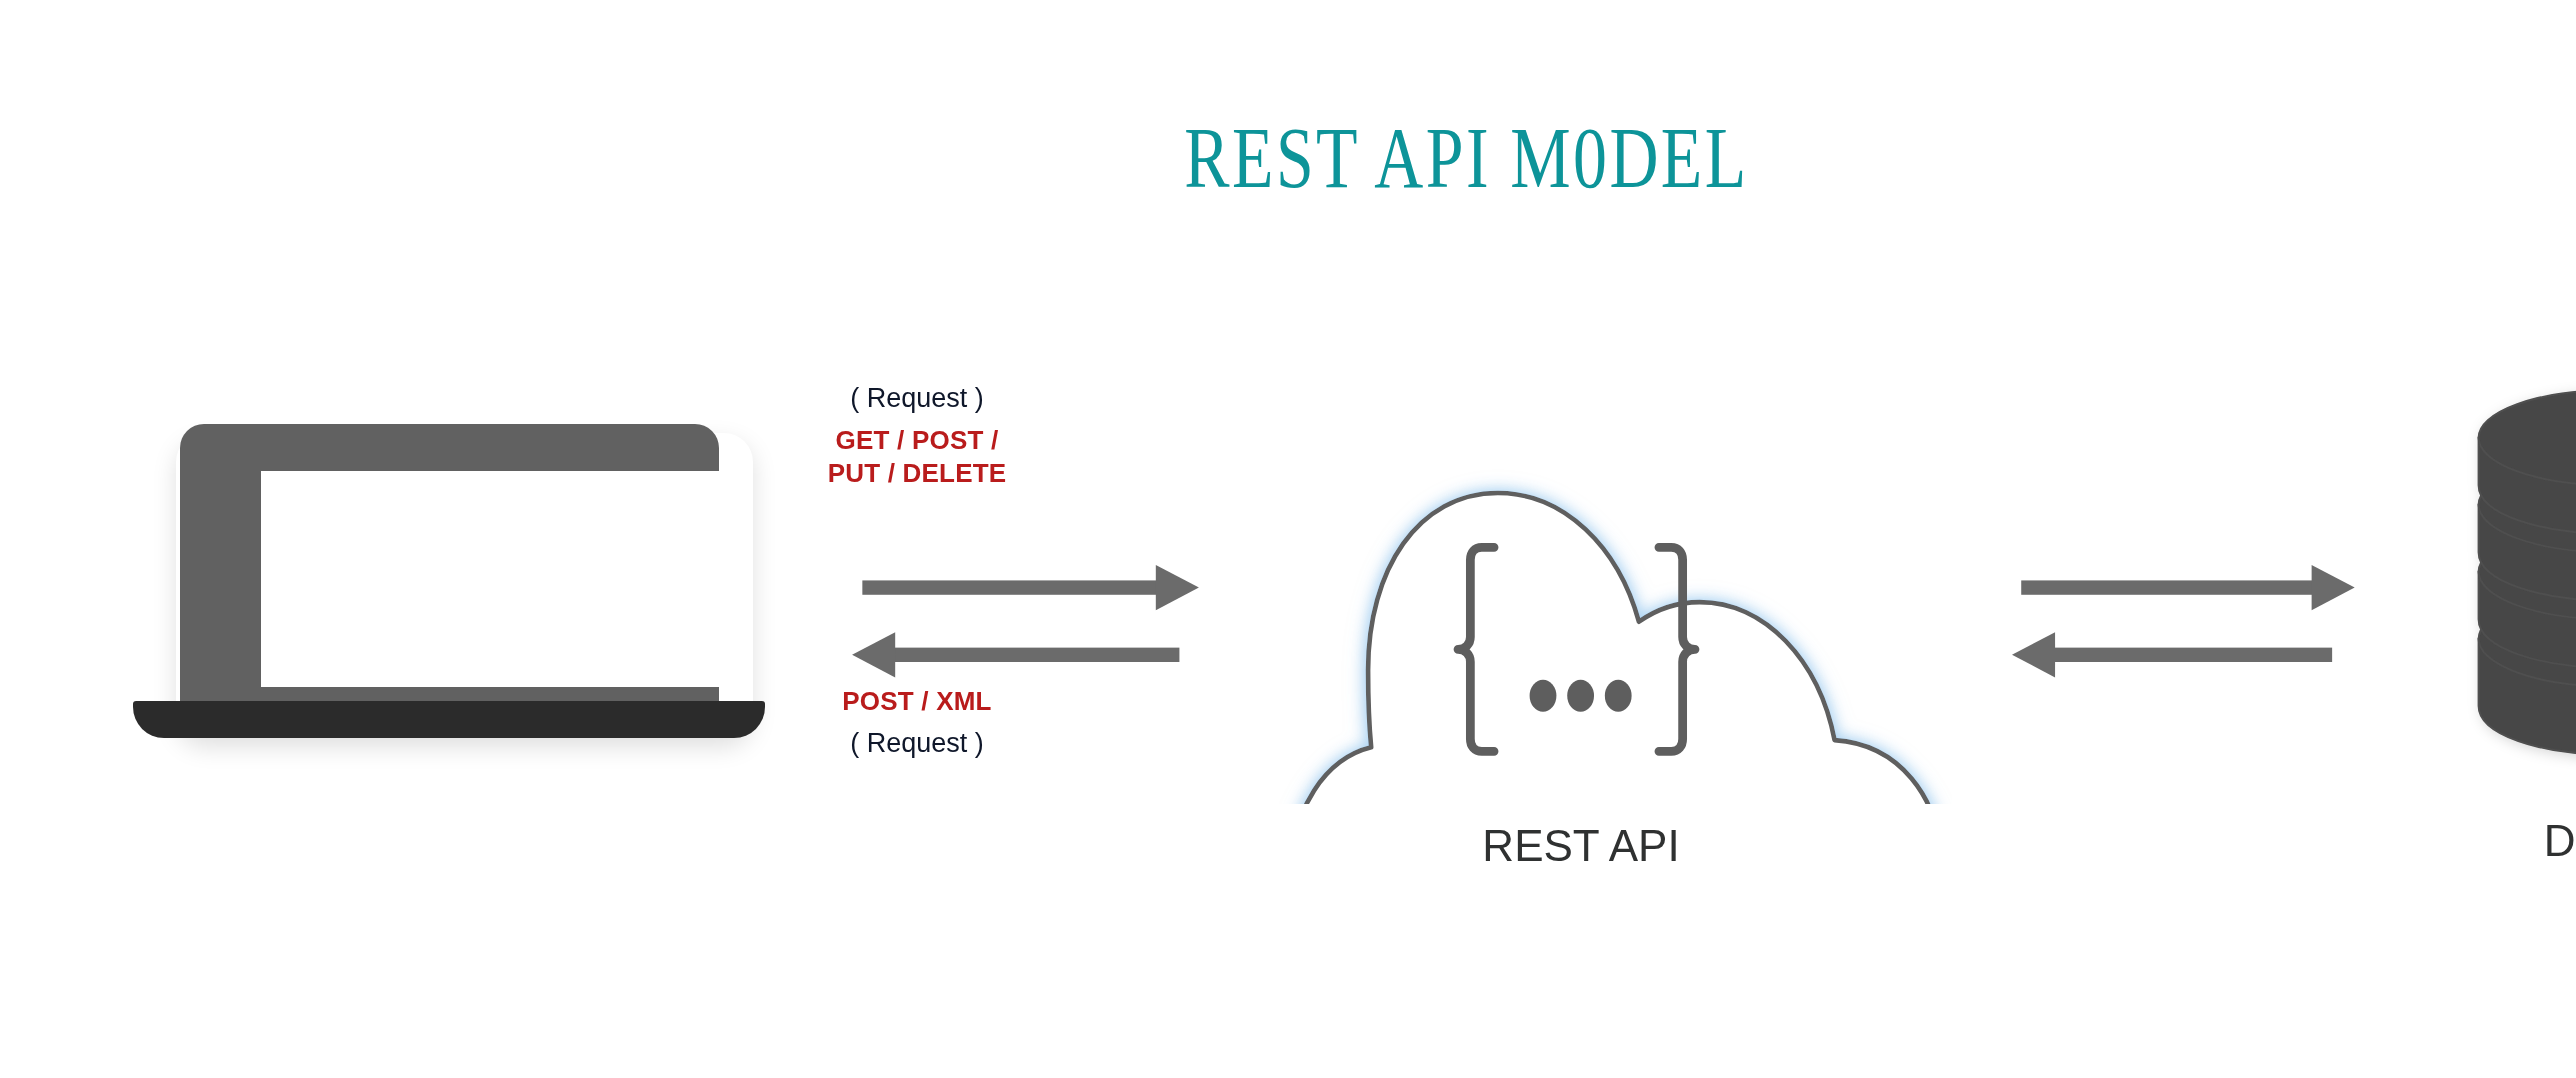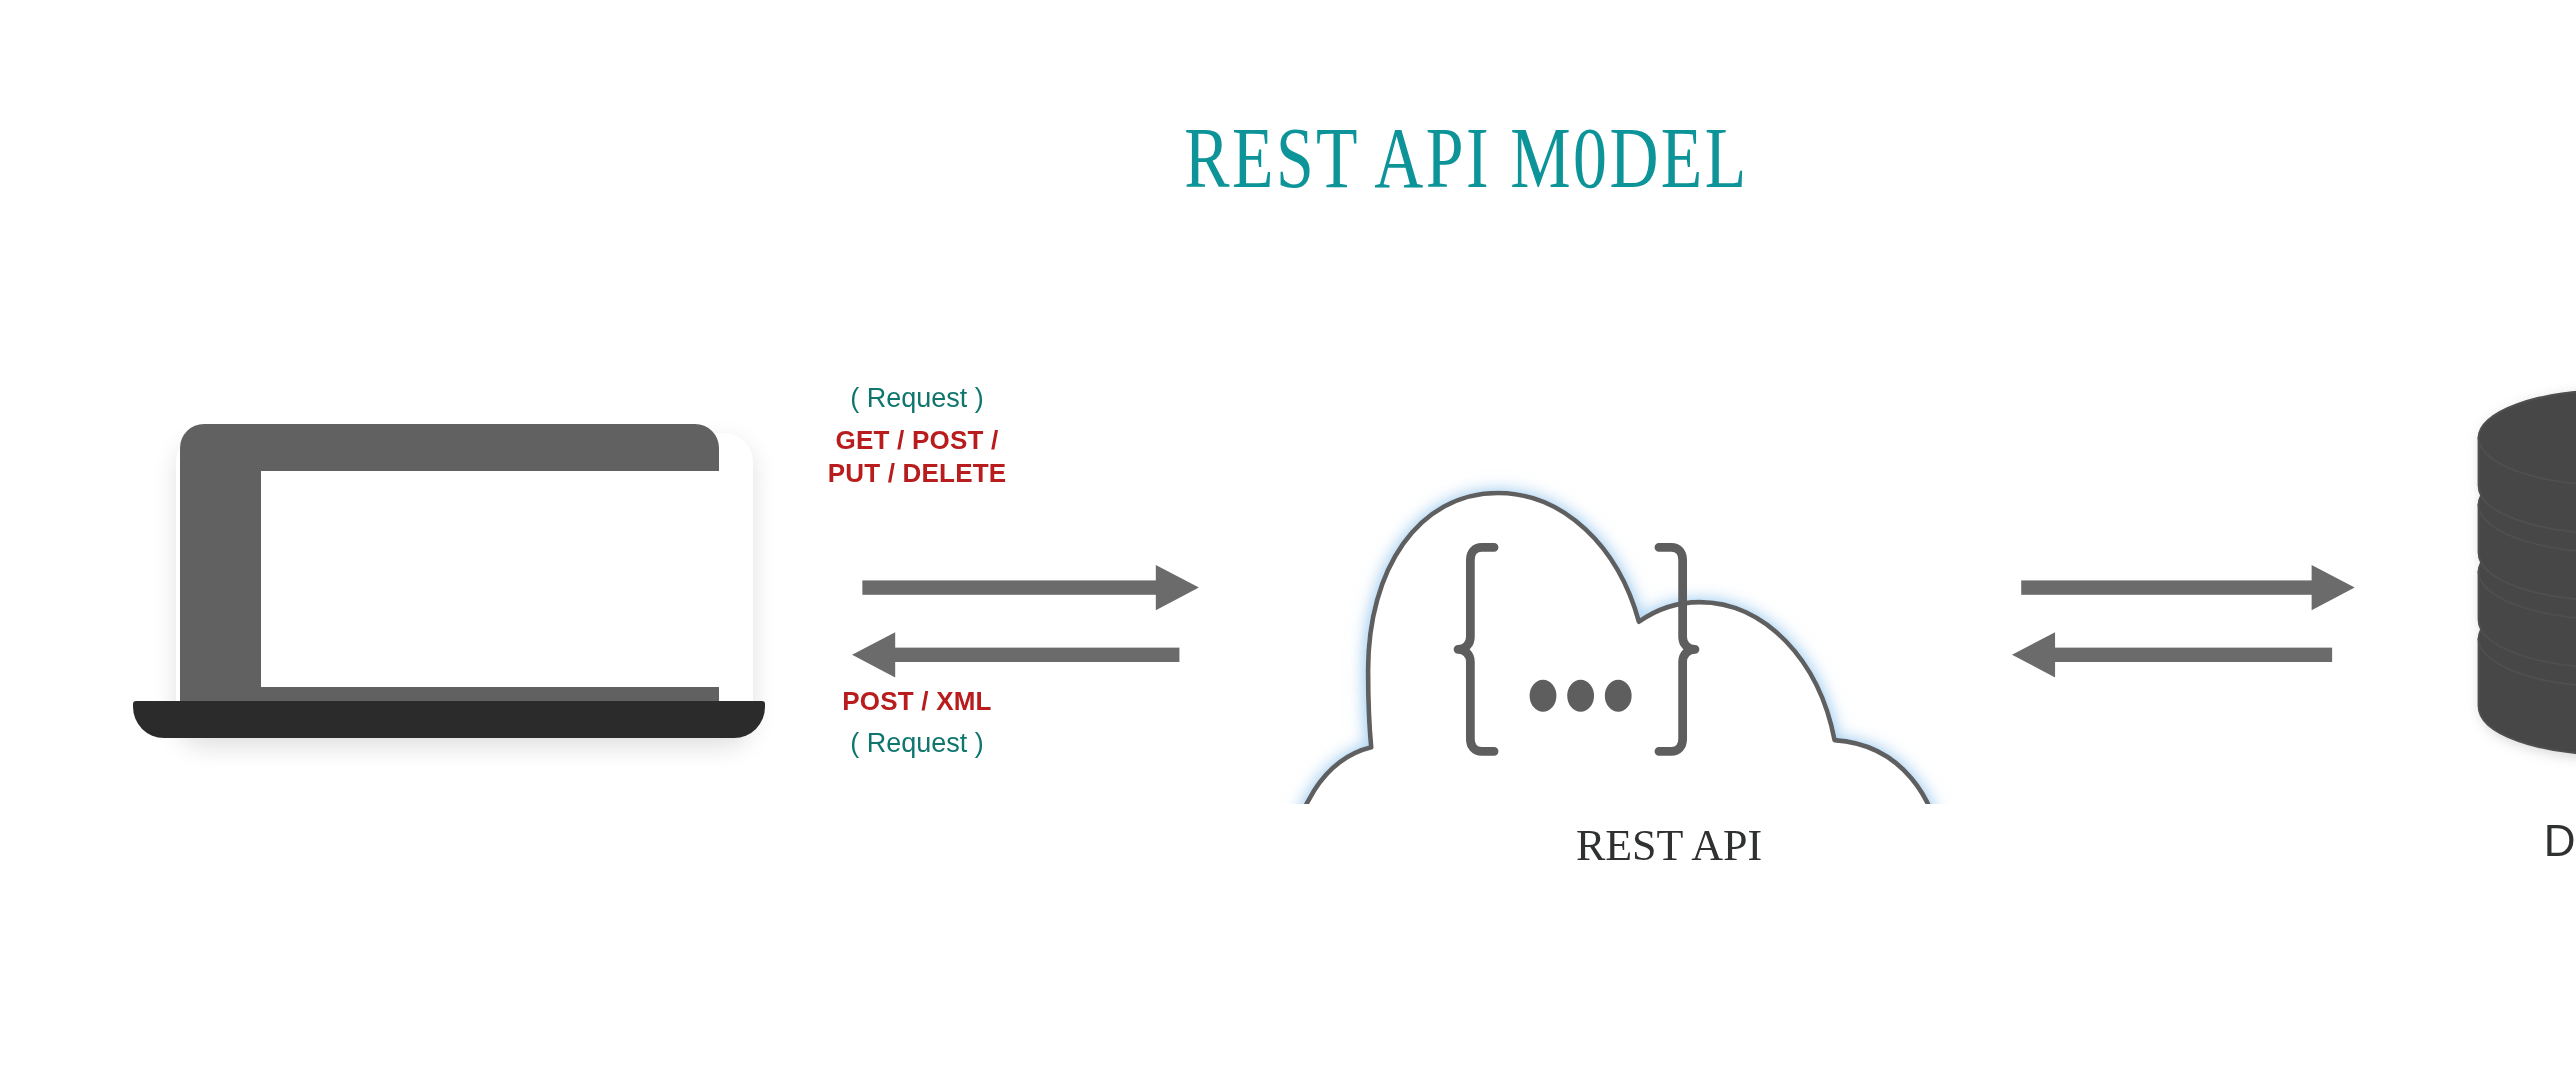--- a/index.html
+++ b/index.html
@@ -93,21 +93,21 @@
   
   .arrow-svg { position: absolute; }
 
   
   #msg-left { position: absolute; left: 788px; top: 381px; width: 258px; text-align: center; }
   .msg-line {
     font-family: "Liberation Sans", sans-serif;
     white-space: nowrap;
     line-height: 1.28;
   }
-  .msg-muted { font-size: 27px; font-weight: 400; color: #0f766e; }
+  .msg-muted { font-size: 27px; font-weight: 400; color: #0f172a; }
   .msg-accent { font-size: 26px; font-weight: 700; color: #b91c1c; letter-spacing: 0.2px; }
   #msg-left-bottom { position: absolute; left: 788px; top: 685px; width: 258px; text-align: center; }
 </style>
 </head>
 <body>
 
 <div id="canvas">
 
   <div id="title">REST API M0DEL</div>
 
@@ -186,21 +186,21 @@
                C 496,220 486,230 486,244 L 486,394
                C 486,408 478,418 464,418 L 440,418" fill="none" stroke="#5e5e5e" stroke-width="17" stroke-linecap="round" stroke-linejoin="round"></path>
 
       <g>
         <ellipse cx="215" cy="310" rx="26" ry="31" fill="#5e5e5e"></ellipse>
         <ellipse cx="288" cy="310" rx="26" ry="31" fill="#5e5e5e"></ellipse>
         <ellipse cx="361" cy="310" rx="26" ry="31" fill="#5e5e5e"></ellipse>
       </g>
     </svg>
   </div>
-  <div class="node-label" style="left:1324px; top:824px; width:690px;font-family:Liberation Serif, serif;">REST API</div>
+  <div class="node-label" style="left:1236px; top:824px; width:690px;">REST API</div>
 
   <svg class="arrow-svg" style="left:2009px; top:564px;" width="361" height="118" viewBox="0 0 700 230">
 
     <g>
       <rect x="22" y="32" width="580" height="28" fill="#6b6b6b"></rect>
       <polygon points="588,2 672,46 588,90" fill="#6b6b6b"></polygon>
     </g>
 
     <g>
       <rect x="72" y="163" width="556" height="28" fill="#6b6b6b"></rect>

